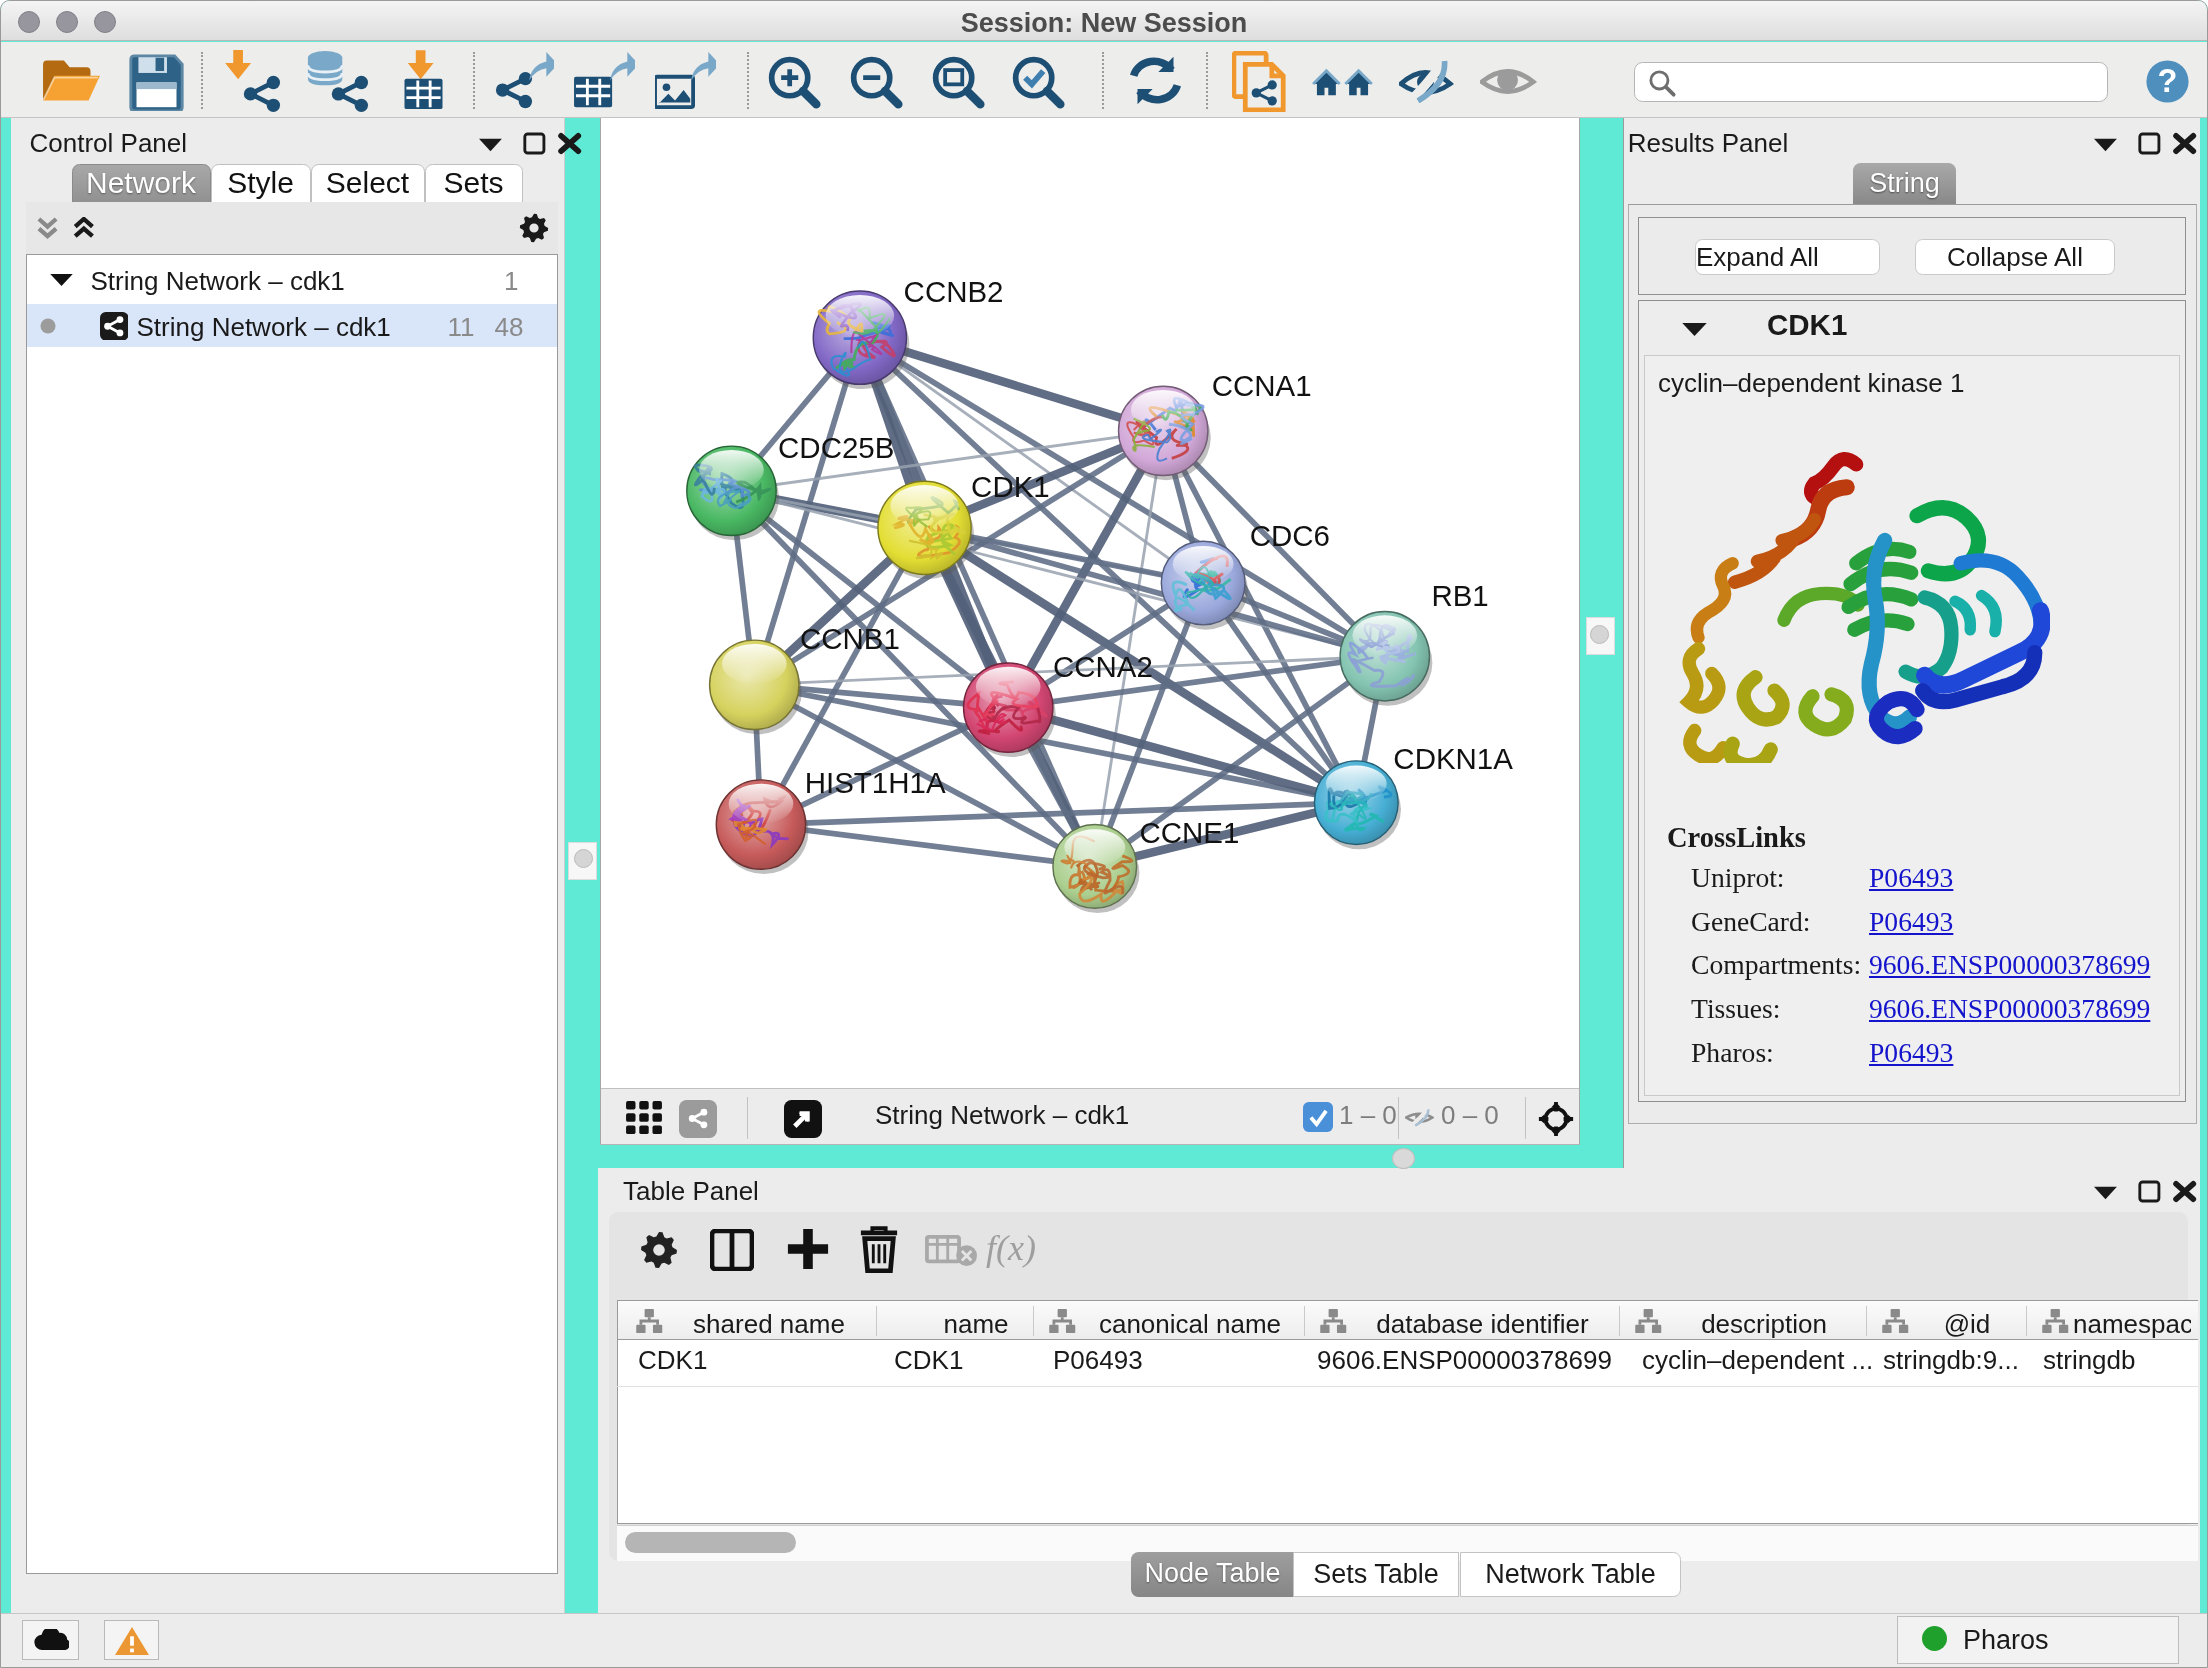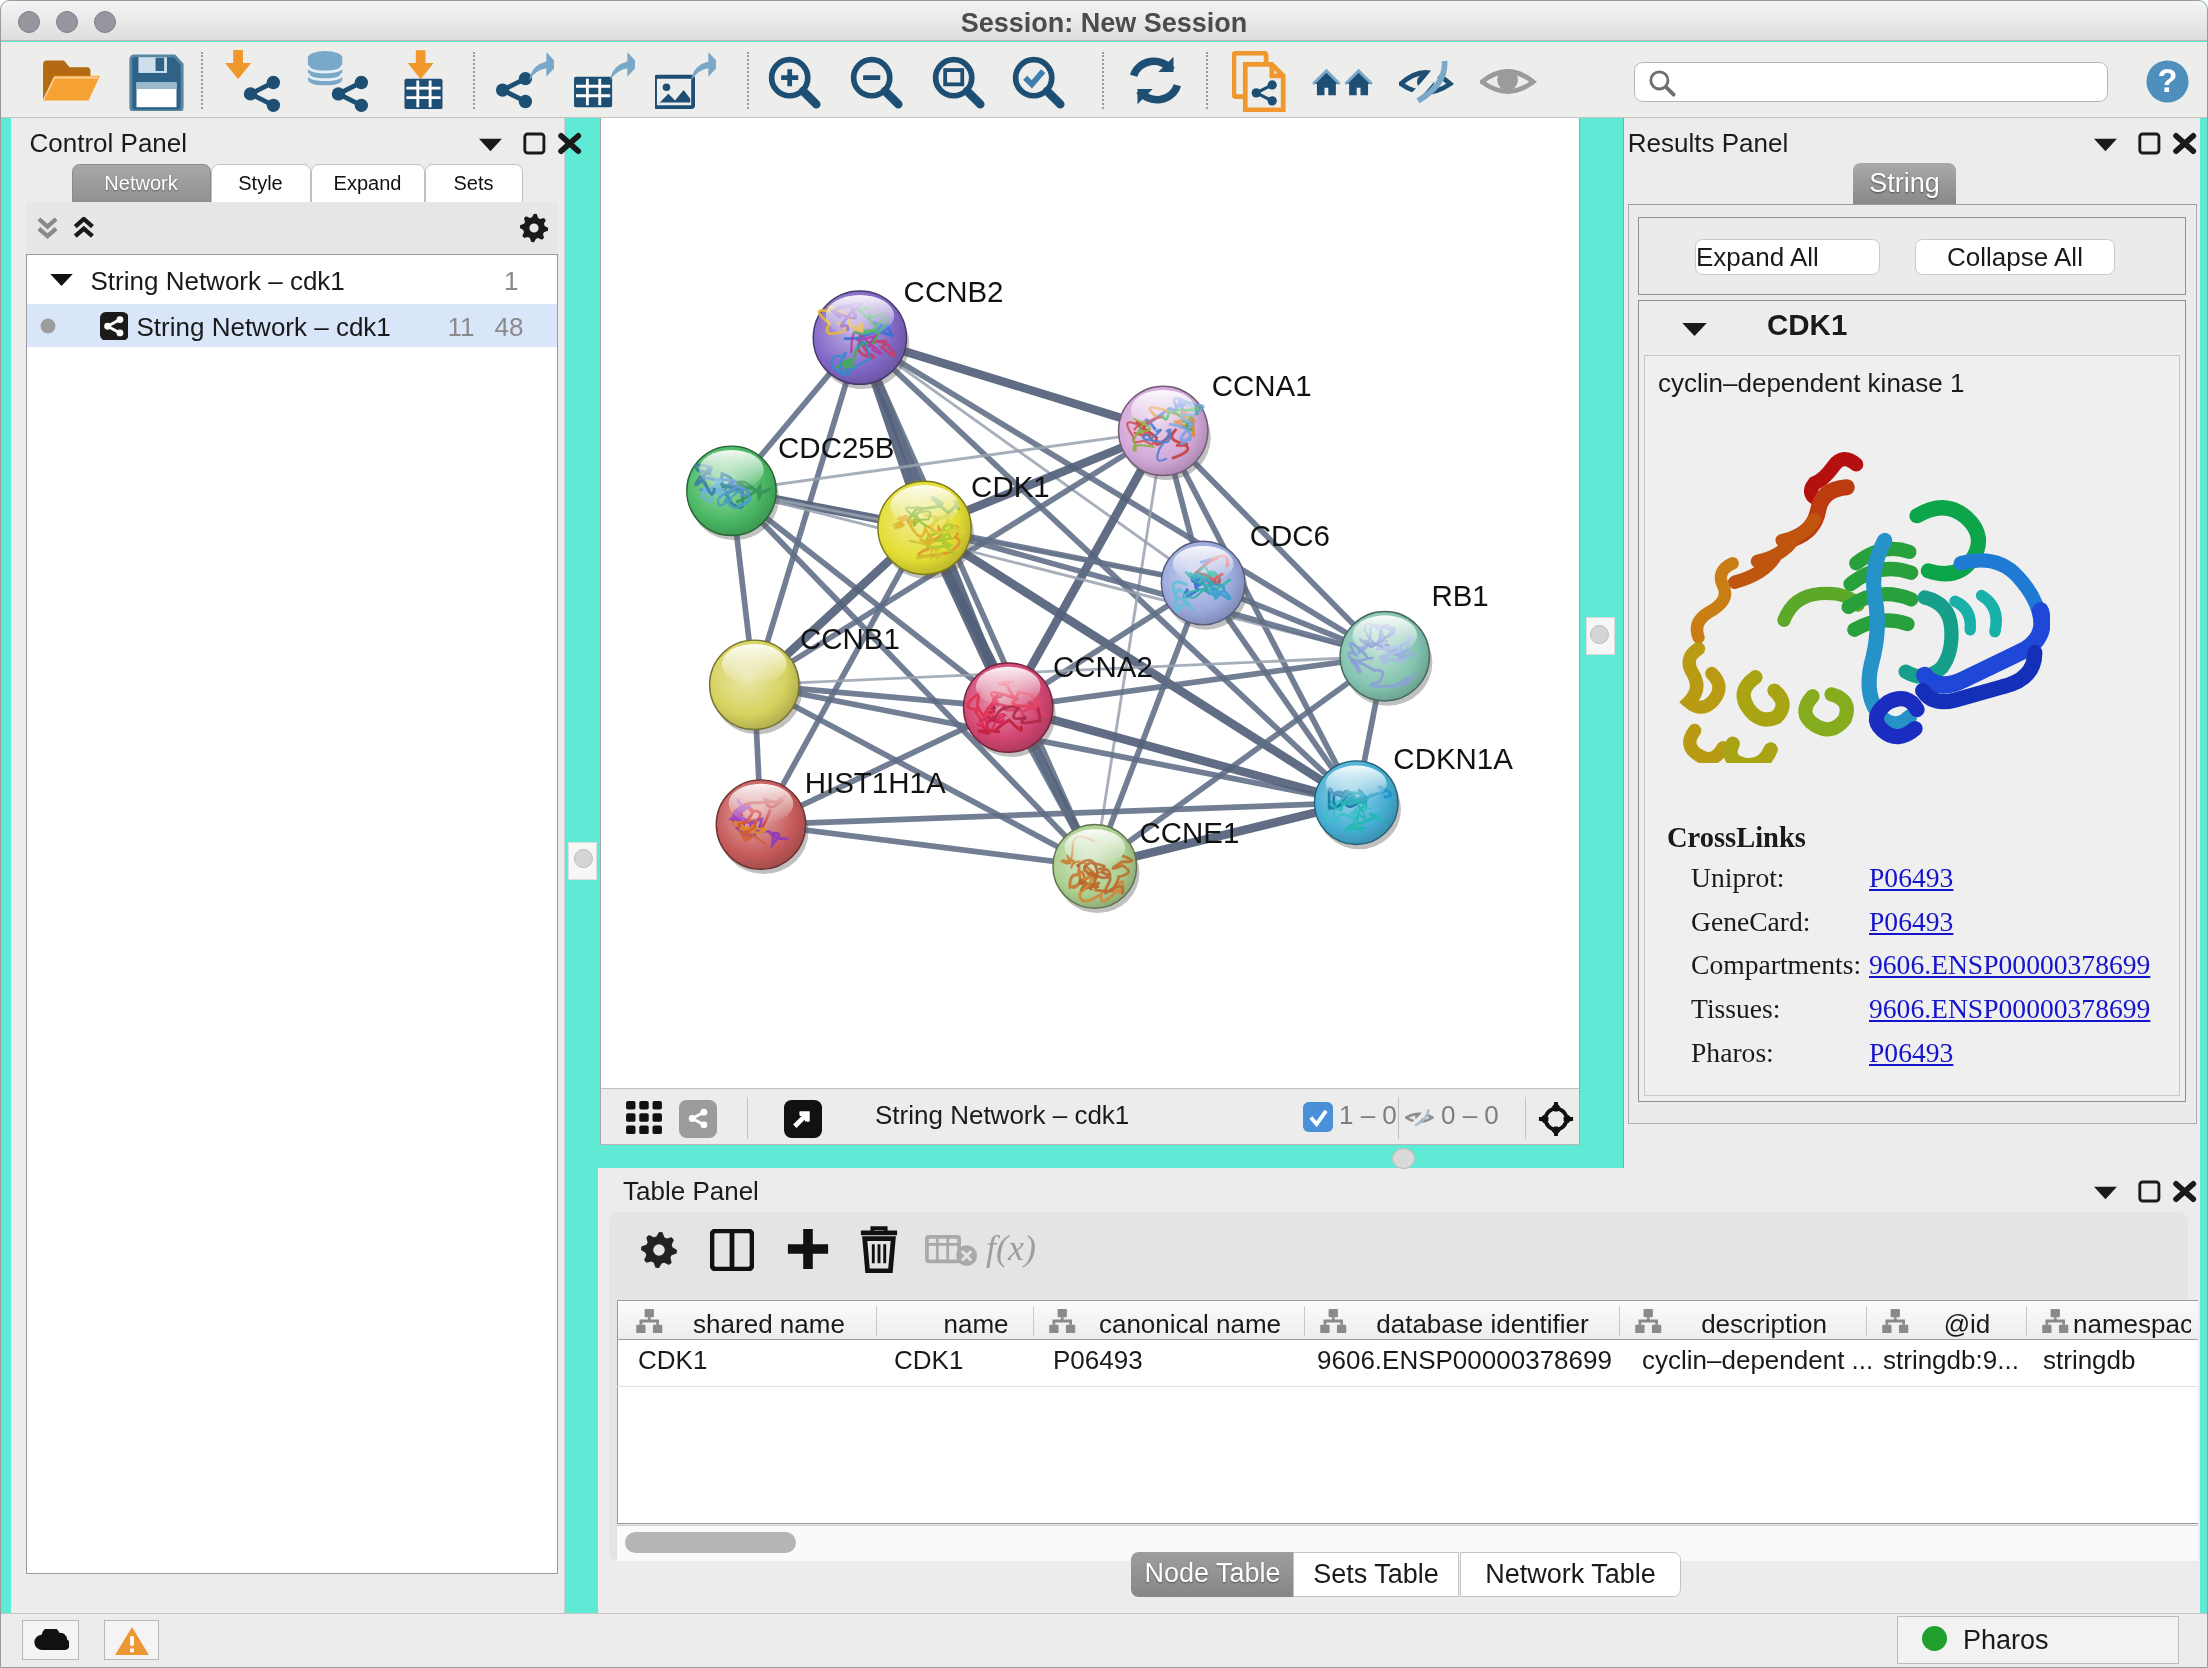--- a/index.html
+++ b/index.html
@@ -7,21 +7,21 @@
 .win{position:absolute;left:0;top:0;width:2208px;height:1668px;background:#5eead4;border:1px solid #9a9a9a;border-radius:9.5px 9.5px 0 0;overflow:hidden}
 .titlebar{position:absolute;left:0;top:0;width:100%;height:40px;background:linear-gradient(#f4f4f4,#dedede);border-bottom:1px solid #b9b9b9}
 .tl{position:absolute;top:9.5px;width:22px;height:22px;border-radius:50%;background:#97969e;border:1.4px solid #808088}
 .title{position:absolute;top:6.7px;left:0;width:100%;text-align:center;font-size:27px;font-weight:bold;color:#4c4c4c}
 .toolbar{position:absolute;left:0;top:41px;width:100%;height:76px;background:#ededec;border-bottom:1px solid #c3c3c3}
 .tsep{position:absolute;top:9.5px;height:57px;width:0;border-left:2.9px dotted #9a9a9a}
 .ticon{position:absolute;top:0}
 .panel-title{font-size:26px;color:#1a1a1a}
 
 #cpanel{position:absolute;left:9.5px;top:117px;width:554px;height:1495px;background:#ececec;border-right:1px solid #cfcfcf}
-.tab{position:absolute;height:50px;border:1px solid #c0c0c0;background:#fff;border-radius:7.6px;color:#111;font-size:20px;text-align:center;line-height:36px}
+.tab{position:absolute;height:50px;border:1px solid #c0c0c0;background:#fff;border-radius:7.6px;color:#111;font-size:30px;text-align:center;line-height:36px}
 .tab.sel{background:linear-gradient(#a8a8a8,#8a8a8a);color:#fff;border-color:#8a8a8a;text-shadow:0 1px 1.9px rgba(0,0,0,.4)}
 #netlist{position:absolute;left:15px;top:136px;width:532px;height:1320px;background:#fff;border:1px solid #9a9a9a}
 .selrow{position:absolute;left:0;width:100%;height:43px;background:#d9e5f8}
 
 #netview{position:absolute;left:599px;top:117px;width:980px;height:1027px;background:#fff;border-left:1px solid #a6a6a6;border-right:1px solid #a6a6a6;border-bottom:1px solid #b5b5b5}
 #netstatus{position:absolute;left:0;bottom:0;width:100%;height:56px;background:#ececec;border-top:1px solid #c0c0c0}
 
 #rpanel{position:absolute;left:1622px;top:117px;width:577px;height:1050px;background:#ececec;border-left:1px solid #9a9a9a}
 
 #tpanel{position:absolute;left:597px;top:1167px;width:1602px;height:445px;background:#ececec}
@@ -169,21 +169,21 @@
 
   <div id="cpanel">
     <div class="panel-title" style="position:absolute;left:19px;top:9.5px">Control Panel</div>
     <svg style="position:absolute;left:468px;top:13.3px" width="105" height="25" viewBox="0 0 110 26">
         <path d="M0 8 h24 l-12 13 z" fill="#1a1a1a"></path>
         <rect x="48" y="3" width="20" height="20" rx="3" fill="none" stroke="#1a1a1a" stroke-width="3"></rect>
         <path d="M86 5 l18 16 M104 5 l-18 16" stroke="#1a1a1a" stroke-width="6" stroke-linecap="round"></path>
       </svg>
     <div class="tab sel" style="left:61px;top:46px;width:139px">Network</div>
     <div class="tab" style="left:200px;top:46px;width:100px">Style</div>
-    <div class="tab" style="left:300px;top:46px;width:114px">Expand</div>
+    <div class="tab" style="left:300px;top:46px;width:114px">Select</div>
     <div class="tab" style="left:414px;top:46px;width:98px">Sets</div>
     <div id="netctl" style="position:absolute;left:15px;top:84px;width:532px;height:52px;background:#e7e7e7">
         <svg style="position:absolute;left:11.4px;top:15px" width="65" height="25" viewBox="0 0 68 26">
           <path d="M2 2 l9 8 9-8 M2 12 l9 8 9-8" stroke="#8a8a8a" stroke-width="4.5" fill="none"></path>
           <path d="M40 10 l9-8 9 8 M40 20 l9-8 9 8" stroke="#1a1a1a" stroke-width="4.5" fill="none"></path>
         </svg>
         <svg style="position:absolute;left:493px;top:11.4px" width="30" height="30" viewBox="0 0 36 36">
           <path d="M18.0 1.0 L21.3 1.3 L23.0 6.0 L25.2 7.2 L30.0 6.0 L32.1 8.6 L30.0 13.0 L30.8 15.5 L35.0 18.0 L34.7 21.3 L30.0 23.0 L28.8 25.2 L30.0 30.0 L27.4 32.1 L23.0 30.0 L20.5 30.8 L18.0 35.0 L14.7 34.7 L13.0 30.0 L10.8 28.8 L6.0 30.0 L3.9 27.4 L6.0 23.0 L5.2 20.5 L1.0 18.0 L1.3 14.7 L6.0 13.0 L7.2 10.8 L6.0 6.0 L8.6 3.9 L13.0 6.0 L15.5 5.2 Z M23.5 18.0 A5.5 5.5 0 1 0 12.5 18.0 A5.5 5.5 0 1 0 23.5 18.0 Z" fill="#1a1a1a" fill-rule="evenodd"></path>
         </svg>
       </div>

